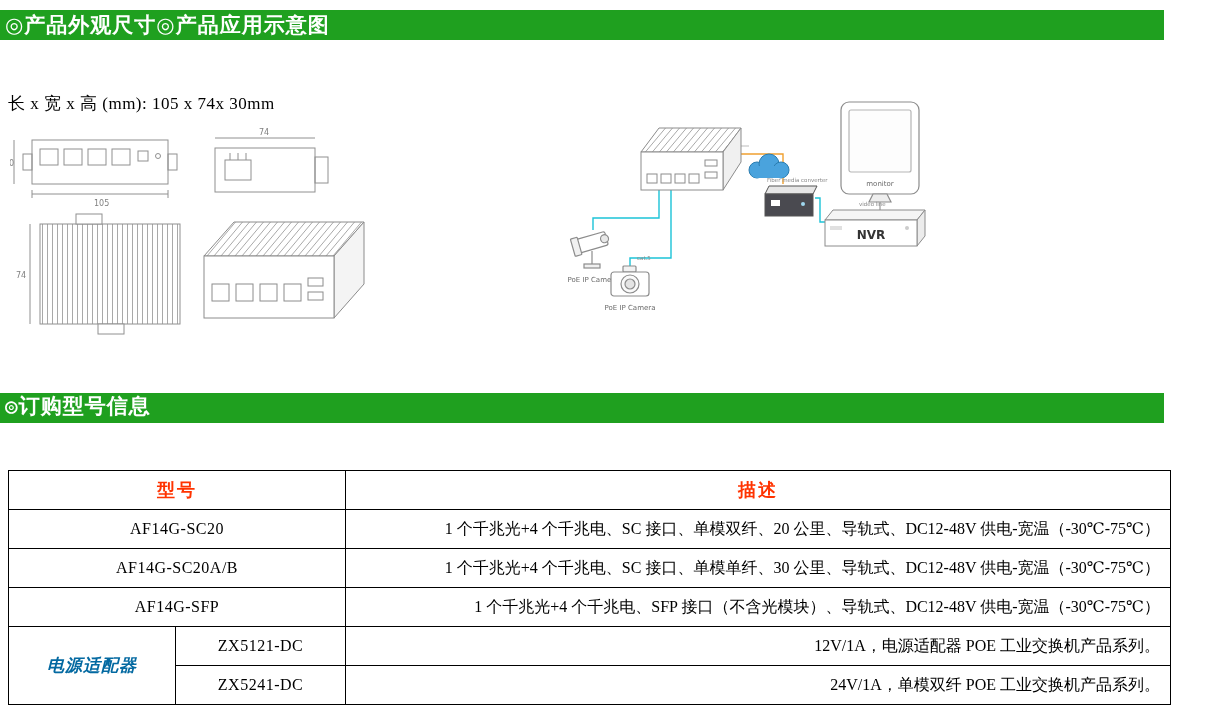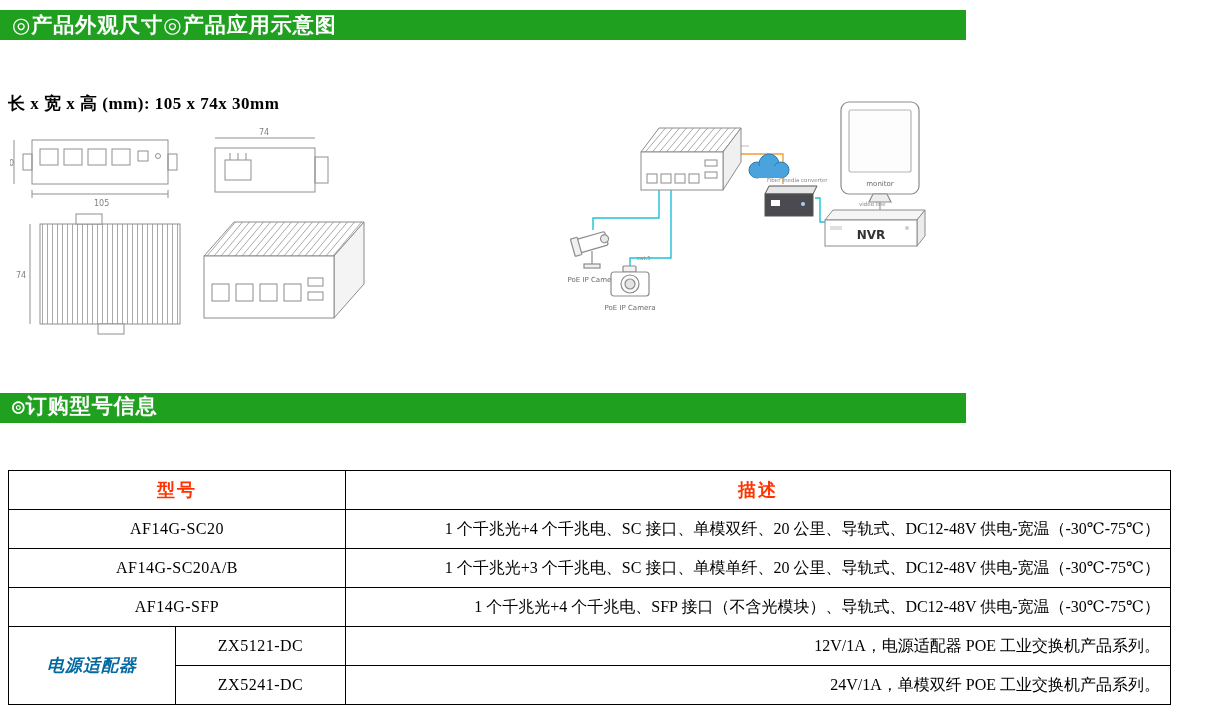--- a/index.html
+++ b/index.html
@@ -2,29 +2,29 @@
 <html><head>
 <meta charset="utf-8">
 <style>
   * { box-sizing: border-box; }
   html,body { margin:0; padding:0; background:#fff; }
   body {
     width:1230px; height:717px; position:relative; overflow:hidden;
     font-family:"Liberation Serif","DejaVu Serif",serif; color:#000;
   }
   .green-bar {
-    position:absolute; left:0; width:966px; height:30px;
+    position:absolute; left:0; width:1164px; height:30px;
     background:#1fa01f; color:#fff; font-weight:bold; font-size:21px;
-    line-height:30px; padding-left:12px; letter-spacing:1px;
+    line-height:30px; padding-left:5px; letter-spacing:1px;
   }
   #bar1 { top:10px; }
   #bar2 { top:393px;font-family:Liberation Mono, monospace; }
   #dims-line {
     position:absolute; left:8px; top:92px;
-    font-size:17px; font-weight:bold; letter-spacing:0.5px;
+    font-size:17px; font-weight:normal; letter-spacing:0.5px;
   }
   #tech-drawings { position:absolute; left:10px; top:126px; }
   #app-diagram  { position:absolute; left:553px; top:98px; }
   svg text { font-family:"DejaVu Sans",sans-serif; }
   .dimtxt { fill:#808080; font-size:8px; }
   .diag-label { fill:#6b6b6b; font-size:7px; }
   .diag-label-xs { fill:#8a8a8a; font-size:5.5px; }
   table.order-table {
     position:absolute; left:8px; top:470px; width:1163px;
     border-collapse:collapse; table-layout:fixed;
@@ -195,21 +195,21 @@
       <tr class="hdr">
     <td colspan="2">型号</td>
     <td>描述</td>
   </tr>
   <tr>
     <td colspan="2" class="model">AF14G-SC20</td>
     <td class="desc">1 个千兆光+4 个千兆电、SC 接口、单模双纤、20 公里、导轨式、DC12-48V 供电-宽温（-30℃-75℃）</td>
   </tr>
   <tr>
     <td colspan="2" class="model">AF14G-SC20A/B</td>
-    <td class="desc">1 个千兆光+3 个千兆电、SC 接口、单模单纤、20 公里、导轨式、DC12-48V 供电-宽温（-30℃-75℃）</td>
+    <td class="desc">1 个千兆光+4 个千兆电、SC 接口、单模单纤、30 公里、导轨式、DC12-48V 供电-宽温（-30℃-75℃）</td>
   </tr>
   <tr>
     <td colspan="2" class="model">AF14G-SFP</td>
     <td class="desc">1 个千兆光+4 个千兆电、SFP 接口（不含光模块）、导轨式、DC12-48V 供电-宽温（-30℃-75℃）</td>
   </tr>
   <tr>
     <td rowspan="2" class="adapter">电源适配器</td>
     <td class="model">ZX5121-DC</td>
     <td class="desc">12V/1A，电源适配器 POE 工业交换机产品系列。</td>
   </tr>

